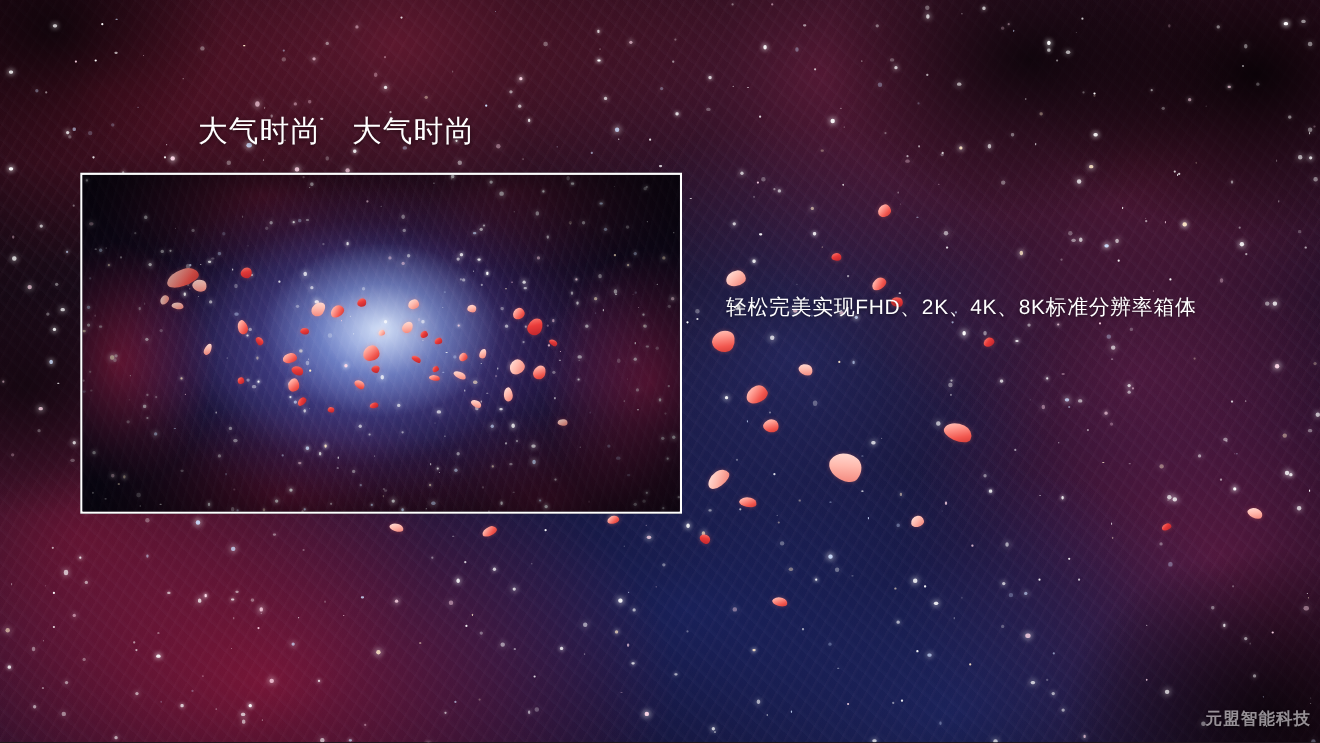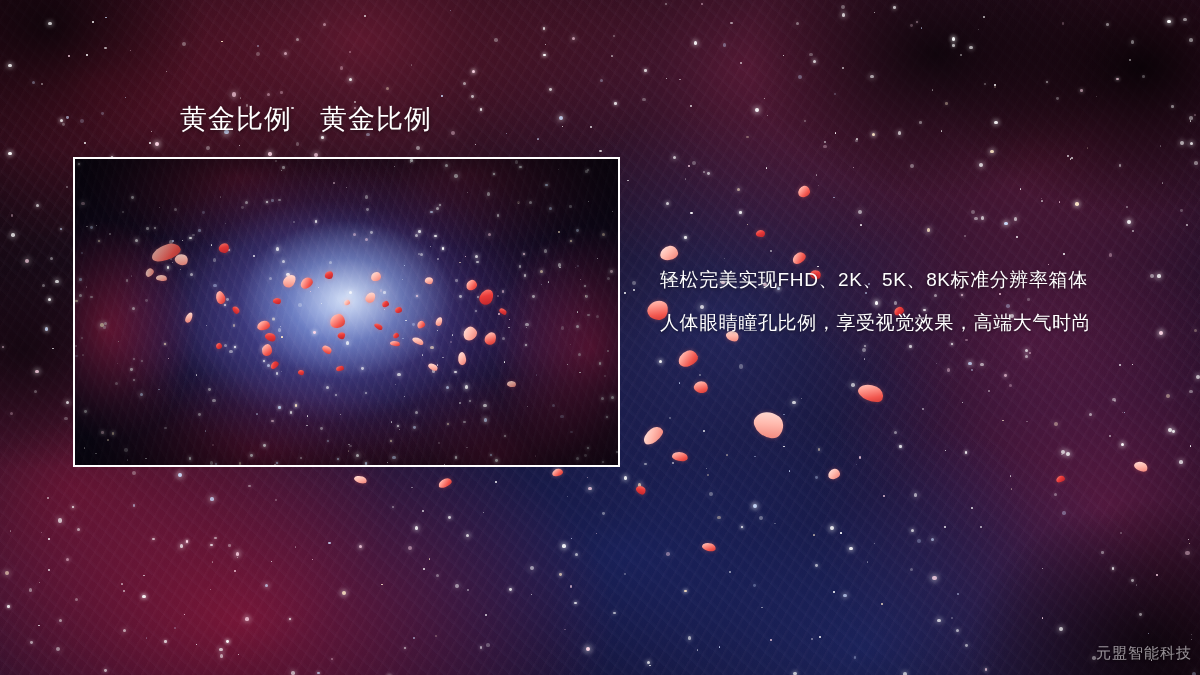--- a/index.html
+++ b/index.html
@@ -158,20 +158,21 @@
 
   
   .watermark {
     position: absolute;
     right: 8px;
     bottom: 12px;
     font-size: 15px;
     color: rgba(235,230,235,0.62);
     letter-spacing: 1px;
     text-shadow: 0 1px 2px rgba(0,0,0,0.5);
+    font-weight: bold;
   }
 </style>
 </head>
 <body>
 
 <div class="slide">
 
   <div class="bg-base"></div>
   <div class="bg-wisp"></div>
   <div class="bg-dark-vignette"></div>
@@ -816,21 +817,21 @@
       <span class="petal" style="left:66%;top:37.5%;width:14px;height:10px;transform:rotate(-30deg);"></span>
       <span class="petal deep" style="left:53%;top:72%;width:10px;height:8px;transform:rotate(44deg);"></span>
       <span class="petal deep" style="left:63%;top:34%;width:9px;height:7px;transform:rotate(12deg);"></span>
       <span class="petal" style="left:36.5%;top:71%;width:14px;height:8px;transform:rotate(-22deg);"></span>
       <span class="petal pale" style="left:29.5%;top:70.5%;width:13px;height:7px;transform:rotate(18deg);"></span>
       <span class="petal" style="left:46%;top:69.5%;width:11px;height:7px;transform:rotate(-10deg);"></span>
       <span class="petal pale" style="left:94.5%;top:68.5%;width:14px;height:9px;transform:rotate(26deg);"></span>
       <span class="petal deep" style="left:88%;top:70.5%;width:9px;height:6px;transform:rotate(-16deg);"></span>
     </div>
 
-  <div class="title">黄金比例　黄金比例</div>
+  <div class="title">大气时尚　大气时尚</div>
 
   <div class="photo-frame">
     <div class="photo-inner"></div>
     <div class="photo-wisp"></div>
     <div class="stars" id="photo-stars">
         <span class="star" style="left:9.05%;top:94.51%;width:3.51px;height:3.51px;background:#ffffff;opacity:0.41;box-shadow:0 0 4.2px 1.6px rgba(255,255,255,0.20);"></span>
         <span class="star" style="left:14.59%;top:22.35%;width:2.10px;height:2.10px;background:#ffffff;opacity:0.65;box-shadow:0 0 2.5px 0.9px rgba(255,255,255,0.33);"></span>
         <span class="star" style="left:61.71%;top:0.05%;width:2.43px;height:2.43px;background:#ffffff;opacity:0.90;box-shadow:0 0 2.9px 1.1px rgba(255,255,255,0.45);"></span>
         <span class="star" style="left:92.33%;top:97.49%;width:3.01px;height:3.01px;background:#ffffff;opacity:0.64;box-shadow:0 0 3.6px 1.4px rgba(255,255,255,0.32);"></span>
         <span class="star" style="left:50.45%;top:43.14%;width:3.46px;height:3.46px;background:#ffffff;opacity:0.81;box-shadow:0 0 4.2px 1.6px rgba(255,255,255,0.40);"></span>
@@ -1171,19 +1172,18 @@
         <span class="petal pale" style="left:71.5%;top:55%;width:14px;height:13px;transform:rotate(-26deg);"></span>
         <span class="petal" style="left:75.5%;top:56.5%;width:11px;height:13px;transform:rotate(18deg);"></span>
         <span class="petal pale" style="left:70.5%;top:63%;width:8px;height:13px;transform:rotate(-8deg);"></span>
         <span class="petal deep" style="left:78%;top:49%;width:8px;height:5px;transform:rotate(40deg);"></span>
         <span class="petal pale" style="left:79.5%;top:72.5%;width:9px;height:6px;transform:rotate(10deg);"></span>
       </div>
     <div class="photo-vignette"></div>
   </div>
 
   <div class="body-text">
-    <div class="body-line">轻松完美实现FHD、2K、5K、8K标准分辨率箱体</div>
-    <div class="body-line">人体眼睛瞳孔比例，享受视觉效果，高端大气时尚</div>
+    <div class="body-line">轻松完美实现FHD、2K、4K、8K标准分辨率箱体</div>
   </div>
 
   <div class="watermark">元盟智能科技</div>
 
 </div>
 
 </body></html>

